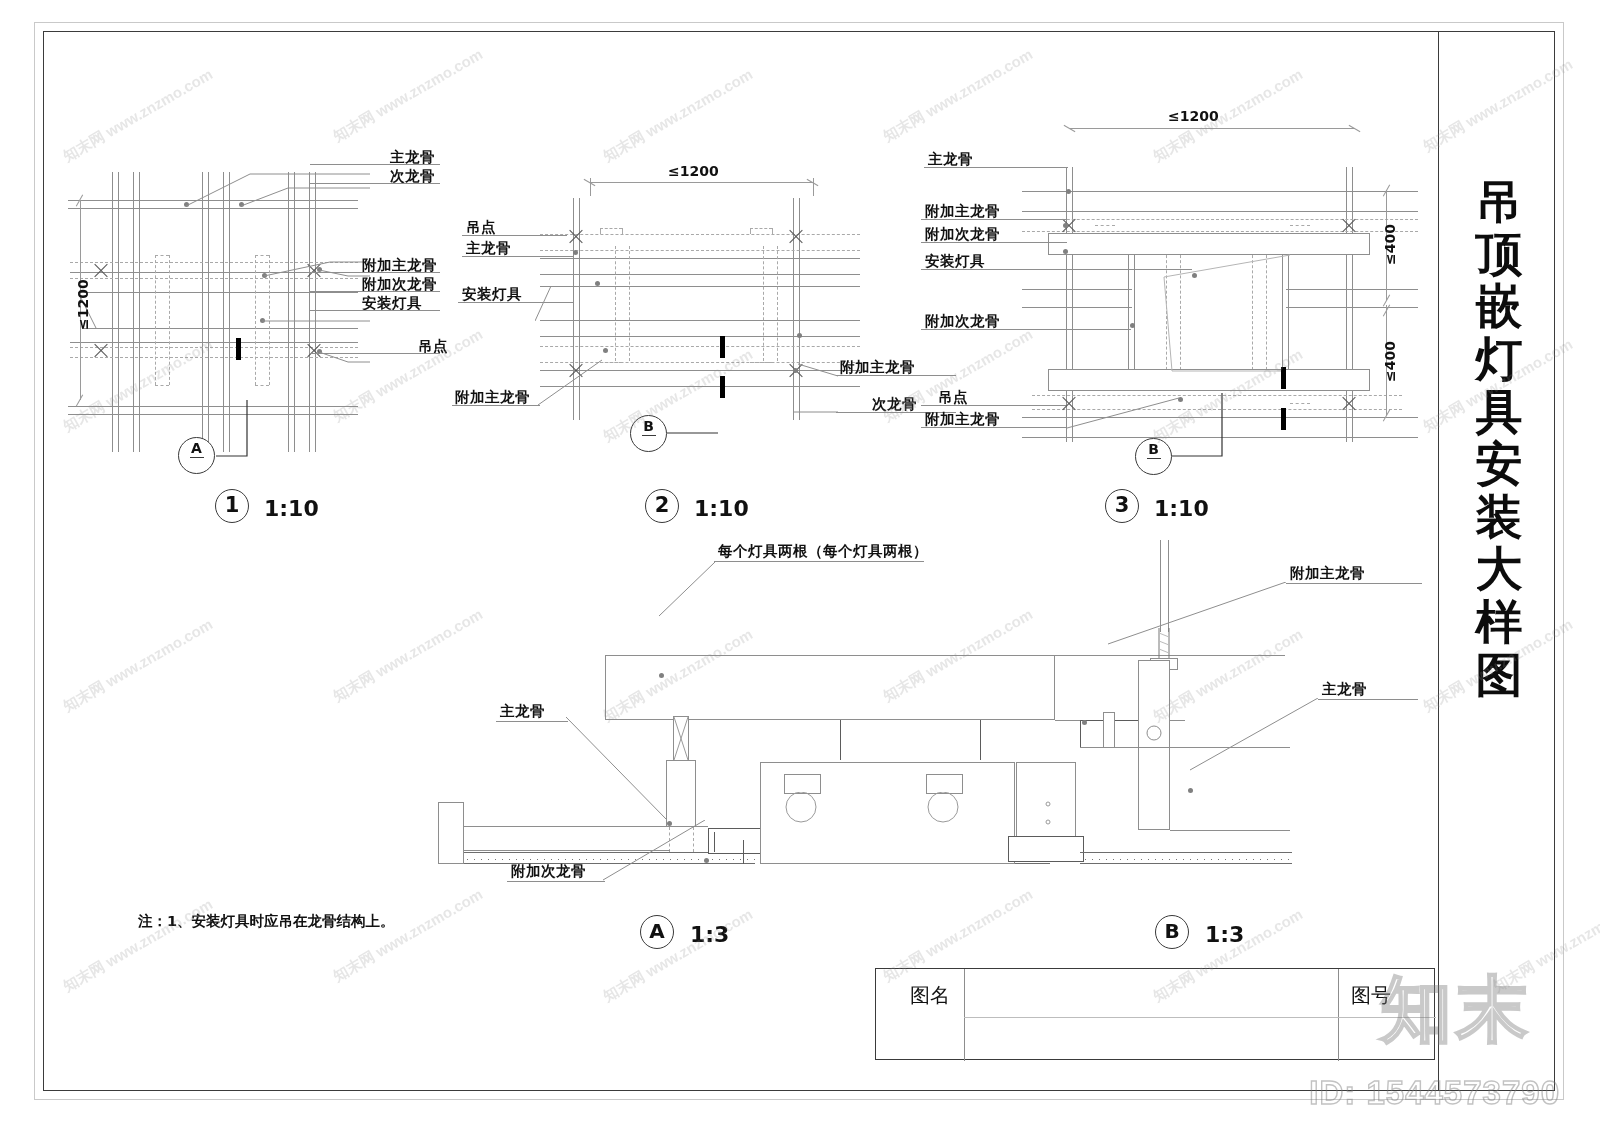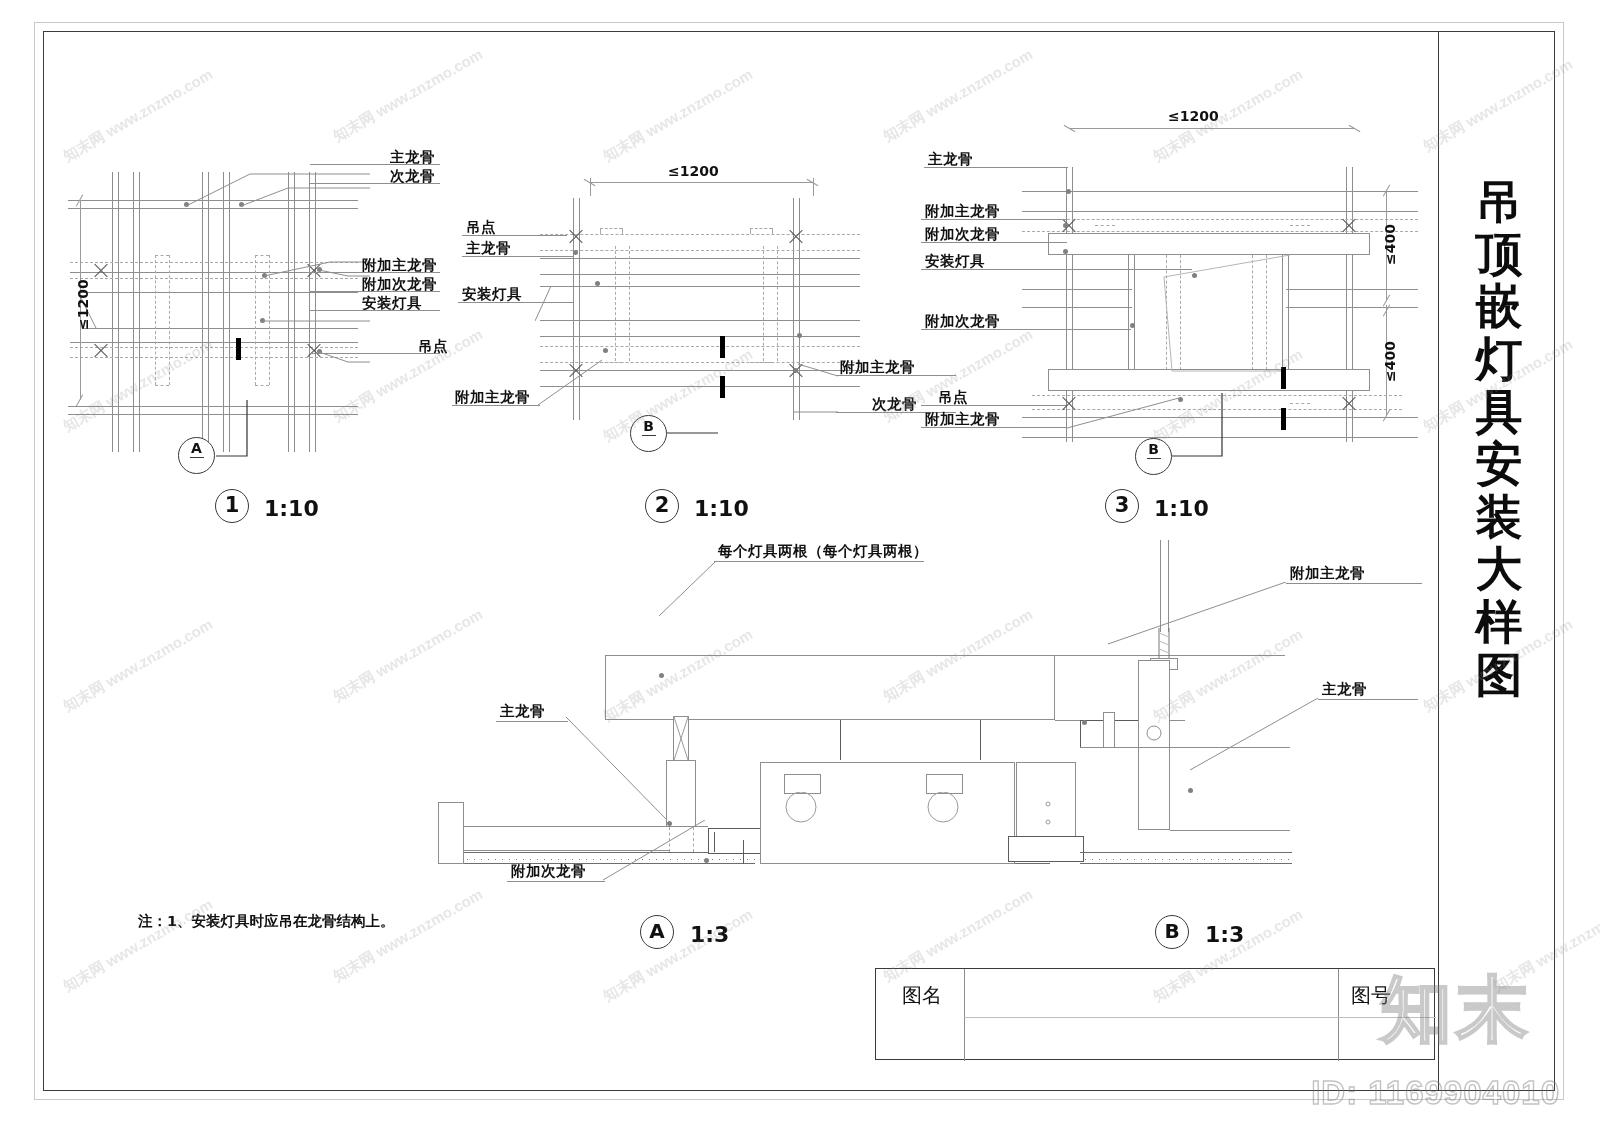--- a/index.html
+++ b/index.html
@@ -76,21 +76,21 @@
       font-family:"DejaVu Sans","Liberation Sans",sans-serif;white-space:nowrap;}
 
   
   #title-block{position:absolute;left:875px;top:968px;width:560px;height:92px;
       border:1.4px solid #3a3a3a;box-sizing:border-box;background:#fff;}
   #tb-row-divider{position:absolute;left:88px;top:48px;width:472px;height:0;border-top:1px solid #bdbdbd;}
   #tb-v1{position:absolute;left:88px;top:0;width:0;height:92px;border-left:1px solid #8d8d8d;}
   #tb-v2{position:absolute;left:462px;top:0;width:0;height:92px;border-left:1px solid #8d8d8d;}
   .tb-cell-label{position:absolute;font-size:20px;font-weight:500;
       font-family:"DejaVu Sans","Liberation Sans",sans-serif;}
-  #tb-name-label{left:26px;top:13px;font-family:Liberation Mono, monospace;}
+  #tb-name-label{left:34px;top:13px;font-family:Liberation Mono, monospace;}
   #tb-no-label{left:475px;top:13px;}
   #tb-title-value{position:absolute;left:88px;top:8px;width:374px;text-align:center;
       font-size:28px;font-weight:700;letter-spacing:2px;
       font-family:"DejaVu Sans","Liberation Sans",sans-serif;}
 
   
   .wm{position:absolute;color:rgba(140,140,140,.22);font-size:15px;font-weight:700;
       white-space:nowrap;transform:rotate(-30deg);transform-origin:0 0;
       pointer-events:none;font-family:"Liberation Sans",sans-serif;}
   #wm-logo{position:absolute;right:68px;bottom:72px;font-size:72px;font-weight:700;
@@ -586,14 +586,14 @@
   <div class="wm" style="left:880px;top:970px;">知末网 www.znzmo.com</div>
   <div class="wm" style="left:1150px;top:150px;">知末网 www.znzmo.com</div>
   <div class="wm" style="left:1150px;top:430px;">知末网 www.znzmo.com</div>
   <div class="wm" style="left:1150px;top:710px;">知末网 www.znzmo.com</div>
   <div class="wm" style="left:1150px;top:990px;">知末网 www.znzmo.com</div>
   <div class="wm" style="left:1420px;top:140px;">知末网 www.znzmo.com</div>
   <div class="wm" style="left:1420px;top:420px;">知末网 www.znzmo.com</div>
   <div class="wm" style="left:1420px;top:700px;">知末网 www.znzmo.com</div>
   <div class="wm" style="left:1490px;top:980px;">知末网 www.znzmo.com</div>
   <div id="wm-logo">知末</div>
-  <div id="wm-id">ID: 1169904010</div>
+  <div id="wm-id">ID: 1544573790</div>
 </div>
 
 </body></html>

